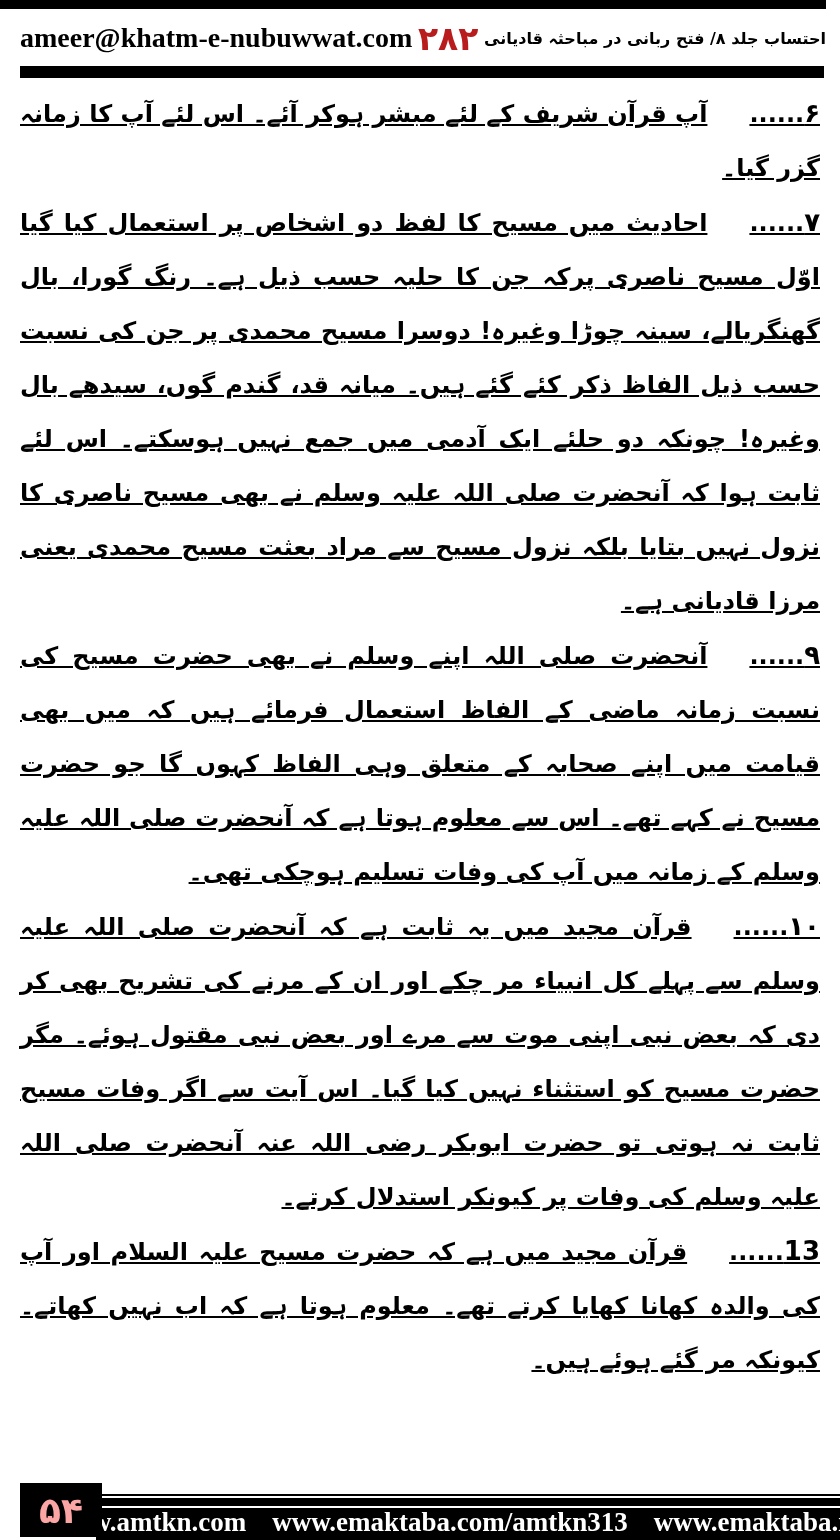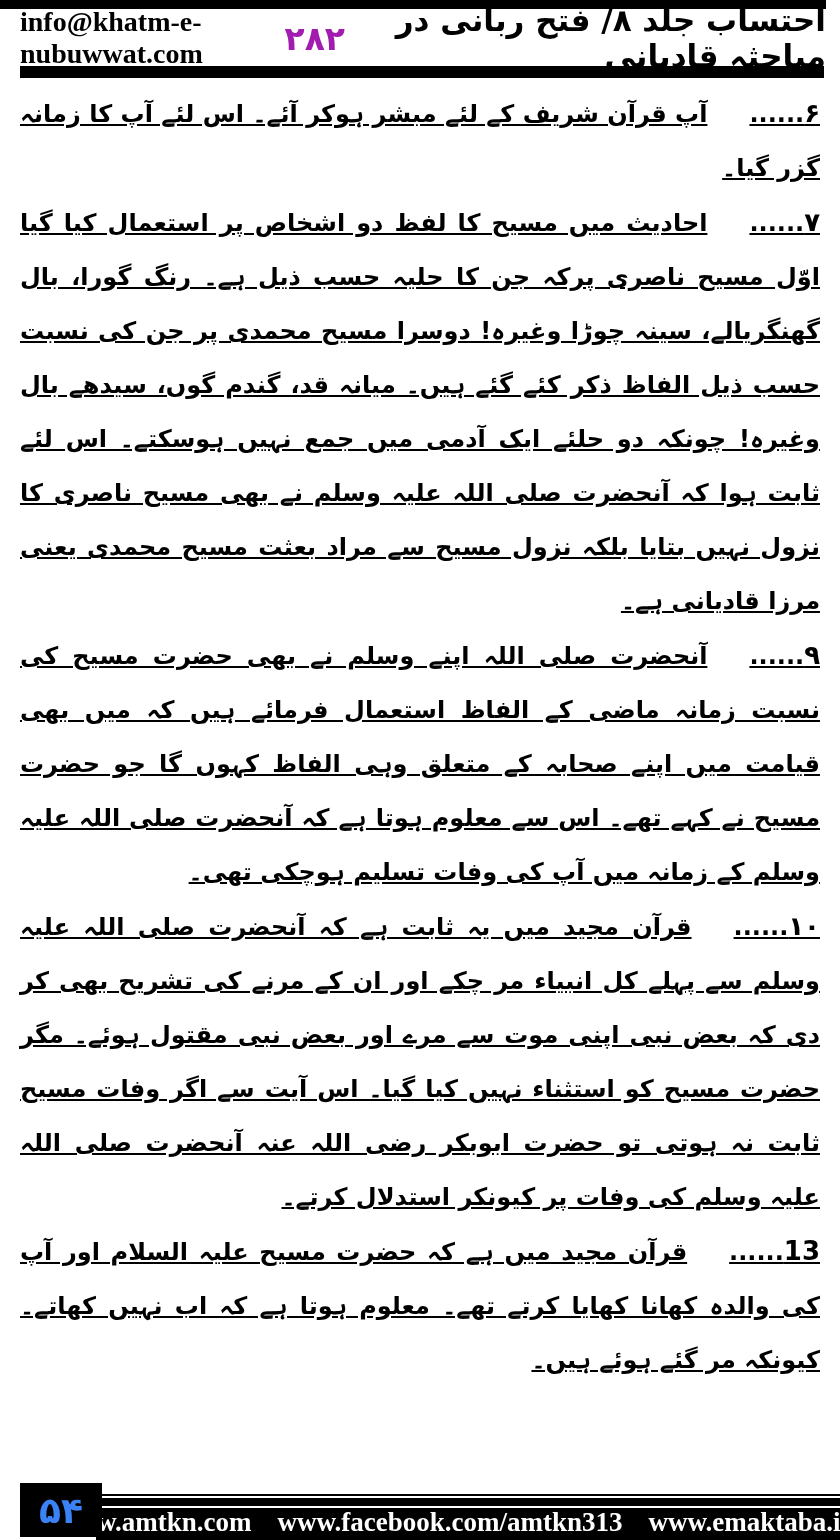--- a/index.html
+++ b/index.html
@@ -29,27 +29,27 @@
   .email {
     font-family: "Liberation Serif", serif;
     font-weight: bold;
     font-size: 28px;
     color: #000;
     letter-spacing: 0px;
   }
   .page-num {
     font-weight: bold;
     font-size: 33px;
-    color: #a21caf;
+    color: #b91c1c;
     direction: rtl;
   }
   .book-title {
     direction: rtl;
     font-weight: bold;
-    font-size: 31px;
+    font-size: 16px;
     color: #000;
   }
   .header-rule {
     position: absolute;
     top: 66px; left: 20px;
     width: 804px; height: 12px;
     background: #000000;
   }
   .body-text {
     position: absolute;
@@ -67,21 +67,21 @@
   .footer {
     position: absolute;
     left: 0; right: 0; bottom: 0;
     height: 58px;
   }
   .footer-pagebox {
     position: absolute;
     left: 20px; bottom: 3px;
     width: 82px; height: 54px;
     background: #000;
-    color: #3b82f6;
+    color: #fca5a5;
     display: flex;
     align-items: center;
     justify-content: center;
     font-weight: bold;
     font-size: 36px;
     direction: rtl;
     z-index: 2;
   }
   .footer-bar {
     position: absolute;
@@ -111,21 +111,21 @@
   }
 </style>
 </head>
 <body>
 
 <div class="page">
 
   <div class="top-bar"></div>
 
   <div class="header-row">
-    <span class="email">info@khatm-e-nubuwwat.com</span>
+    <span class="email">ameer@khatm-e-nubuwwat.com</span>
     <span class="page-num">۲۸۲</span>
     <span class="book-title">احتساب جلد ۸/ فتح ربانی در مباحثہ قادیانی</span>
   </div>
 
   <div class="header-rule"></div>
 
   <div class="body-text">
     <div class="para"><span class="pnum">۶</span><span class="pdots">......</span><span class="ptext">آپ قرآن شریف کے لئے مبشر ہوکر آئے۔ اس لئے آپ کا زمانہ گزر گیا۔</span></div>
 
     <div class="para"><span class="pnum">۷</span><span class="pdots">......</span><span class="ptext">احادیث میں مسیح کا لفظ دو اشخاص پر استعمال کیا گیا اوّل مسیح ناصری پرکہ جن کا حلیہ حسب ذیل ہے۔ رنگ گورا، بال گھنگریالے، سینہ چوڑا وغیرہ! دوسرا مسیح محمدی پر جن کی نسبت حسب ذیل الفاظ ذکر کئے گئے ہیں۔ میانہ قد، گندم گوں، سیدھے بال وغیرہ! چونکہ دو حلئے ایک آدمی میں جمع نہیں ہوسکتے۔ اس لئے ثابت ہوا کہ آنحضرت صلی اللہ علیہ وسلم نے بھی مسیح ناصری کا نزول نہیں بتایا بلکہ نزول مسیح سے مراد بعثت مسیح محمدی یعنی مرزا قادیانی ہے۔</span></div>
@@ -137,19 +137,19 @@
 
     <div class="para"><span class="pnum">13</span><span class="pdots">......</span><span class="ptext">قرآن مجید میں ہے کہ حضرت مسیح علیہ السلام اور آپ کی والدہ کھانا کھایا کرتے تھے۔ معلوم ہوتا ہے کہ اب نہیں کھاتے۔ کیونکہ مر گئے ہوئے ہیں۔</span></div>
 
   </div>
 
   <div class="footer">
     <div class="footer-pagebox">۵۴</div>
     <div class="footer-bar">
       <div class="footer-links">
         <span>www.amtkn.com</span>
-        <span>www.facebook.com/amtkn313</span>
+        <span>www.emaktaba.com/amtkn313</span>
         <span>www.emaktaba.info</span>
       </div>
     </div>
   </div>
 
 </div>
 
 </body></html>

